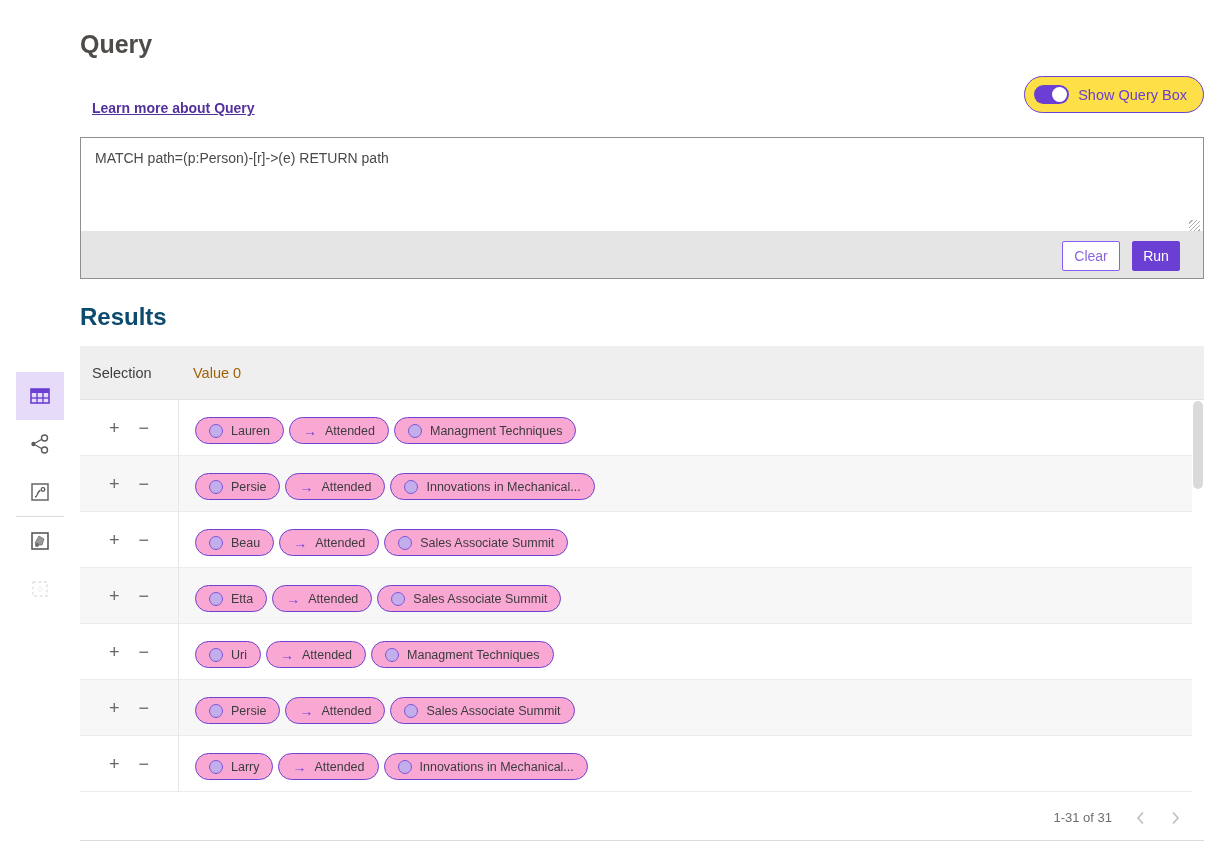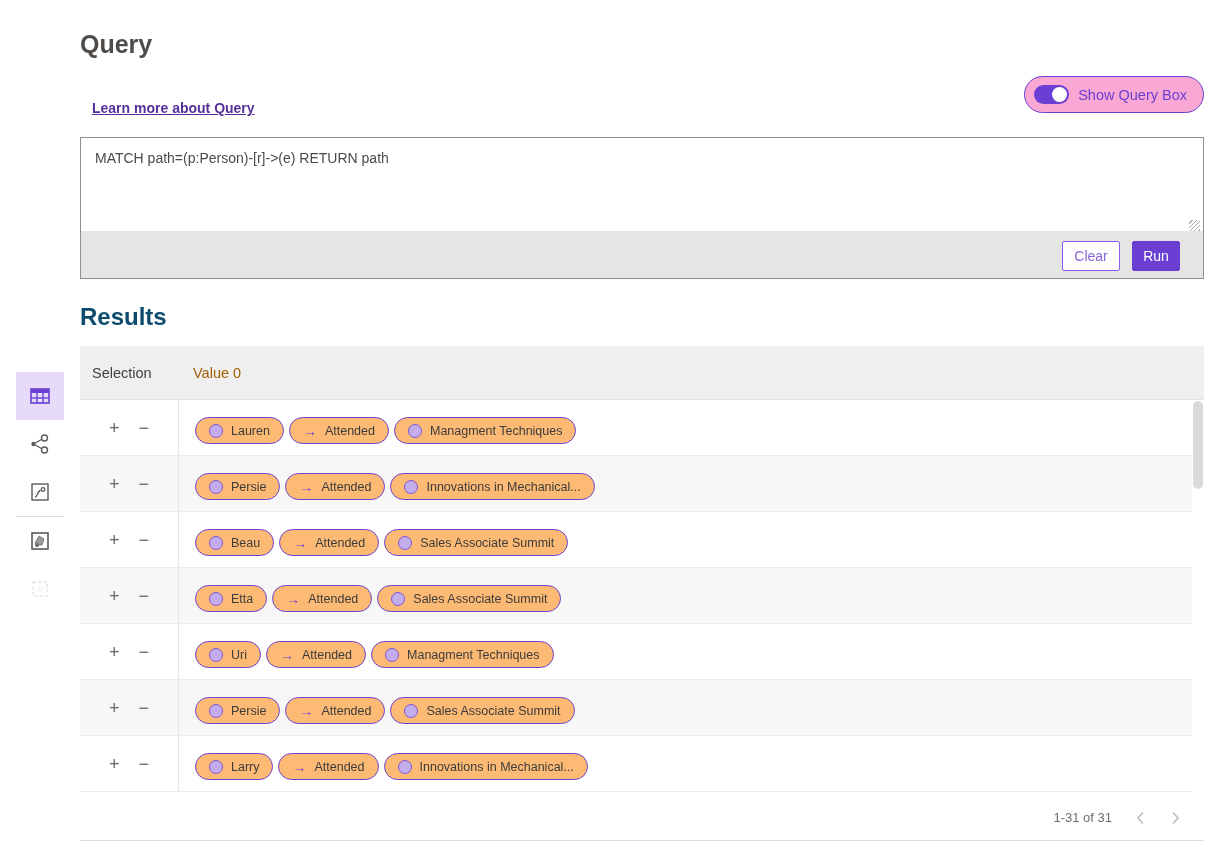--- a/index.html
+++ b/index.html
@@ -5,21 +5,21 @@
   * { margin:0; padding:0; box-sizing:border-box; }
   html,body { width:1217px; height:855px; background:#ffffff; font-family:"Liberation Sans", sans-serif; overflow:hidden; }
   .page { position:relative; width:1217px; height:613px; background:#fff; }
 
   
   .q-title { position:absolute; left:80px; top:30px; font-size:25px; font-weight:bold; color:#4f4b49; }
   .q-desc  { position:absolute; left:80px; top:77px; font-size:14px; color:#4a4a4a; }
   .q-link  { position:absolute; left:80px; top:100px; font-size:14px; font-weight:bold; color:#54309c; text-decoration:underline; cursor:pointer;margin-left:12px; }
 
   .toggle-pill { position:absolute; top:76px; right:13px; height:37px; display:flex; align-items:center; gap:9px;
-    border:1px solid #6b3fd3; border-radius:20px; padding:0 16px 0 9px; background:#f9a8d4; cursor:pointer; }
+    border:1px solid #6b3fd3; border-radius:20px; padding:0 16px 0 9px; background:#fde047; cursor:pointer; }
   .switch { width:35px; height:19px; background:#6b3fd3; border-radius:10px; position:relative; }
   .switch .knob { position:absolute; right:2px; top:2px; width:15px; height:15px; border-radius:50%; background:#fff; }
   .toggle-pill .lbl { font-size:14.5px; color:#6b3fd3; }
 
   
   .query-panel { position:absolute; left:80px; top:137px; width:1124px; height:142px; border:1px solid #8f8f8f; background:#e5e5e5; }
   .query-panel textarea { display:block; width:100%; height:93px; border:none; outline:none; resize:none;
     font-family:"Liberation Sans", sans-serif; font-size:14px; color:#4a4a4a; padding:12px 14px; background:#fff; }
   .qp-divider { position:absolute; left:0; top:94px; width:100%; height:1px; background:#e4e4e4; }
   .resize-grip { position:absolute; right:3px; top:82px; width:11px; height:11px;
@@ -46,21 +46,21 @@
   .t-header .h-val { padding-left:14px; font-size:14.5px; color:#a16207; }
   .t-body { position:relative; height:395px; overflow:hidden; }
   .t-rows { width:1112px; }
   .trow { display:flex; height:56px; border-bottom:1px solid #ebebeb; background:#fff; align-items:center; }
   .trow.alt { background:#f7f7f7; }
   .c-sel { width:99px; height:100%; border-right:1px solid #e6e6e6; display:flex; align-items:center; justify-content:center; gap:15px; flex:none; }
   .rowbtn { background:none; border:none; font-size:18px; color:#666; cursor:pointer; line-height:1; padding:2px; font-family:"Liberation Sans", sans-serif; }
   .c-val { display:flex; align-items:center; gap:5px; padding-left:16px; }
 
   .chip { display:inline-flex; align-items:center; height:27px; border:1.5px solid #6e41d2; border-radius:14px;
-    background:#fdba74; padding:0 13px; gap:8px; font-size:12.5px; color:#3c3c3c; white-space:nowrap; cursor:pointer;margin-top:6px; }
+    background:#f9a8d4; padding:0 13px; gap:8px; font-size:12.5px; color:#3c3c3c; white-space:nowrap; cursor:pointer;margin-top:6px; }
   .chip .dot { width:14px; height:14px; border-radius:50%; background:#c3aeeb; border:1.5px solid #8055d5; flex:none; }
   .chip .arrow { color:#6b3fd3; font-size:14px; line-height:1; }
 
   
   .v-scroll { position:absolute; right:0; top:1px; width:12px; height:393px; background:#fff; }
   .v-thumb { position:absolute; left:1px; top:0; width:10px; height:88px; background:#dadada; border-radius:5px; cursor:pointer; }
 
   
   .t-footer { height:45px; display:flex; align-items:center; justify-content:flex-end; gap:22px; padding-right:22px; }
   .pg-range { font-size:13px; color:#6e6e6e; }

